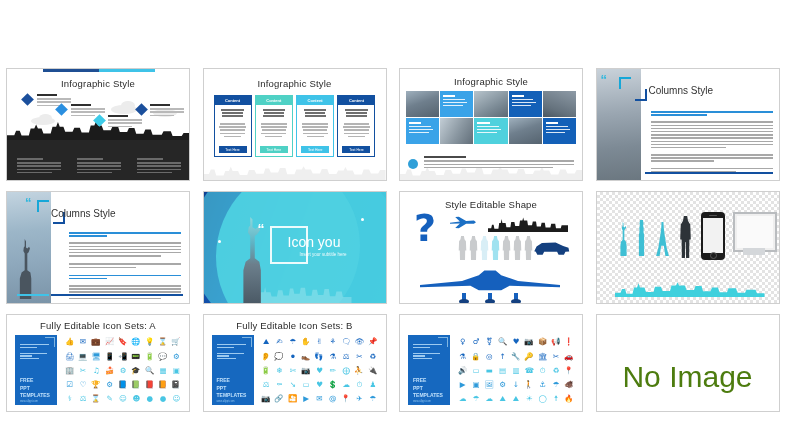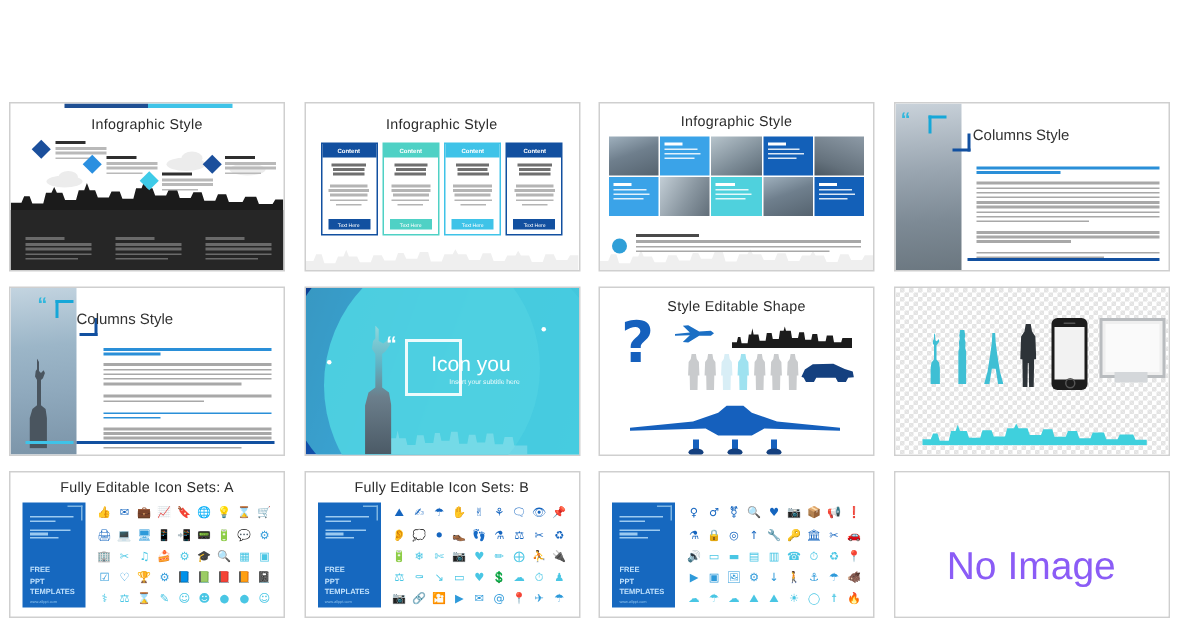--- a/index.html
+++ b/index.html
@@ -195,21 +195,21 @@
   .iconcard .tx .l{height:1.3px;background:#9ccaf0;margin-bottom:1.5px;}
   .iconcard .ft{position:absolute;left:5px;bottom:6px;color:#bfe0fb;font-size:5px;font-weight:bold;line-height:1.45;}
   .iconcard .url{position:absolute;left:5px;bottom:2px;color:#8dc2ee;font-size:2.6px;}
   .icongrid{position:absolute;left:56px;right:6px;top:20px;bottom:5px;
     display:grid;grid-template-columns:repeat(9,1fr);grid-template-rows:repeat(5,1fr);align-items:center;justify-items:center;}
   .icn{font-size:7.5px;line-height:1;font-family:"DejaVu Sans",sans-serif;}
   .c-d{color:#1565bf;} .c-m{color:#2e9ada;} .c-l{color:#49c6e4;}
 
   
   .noimg{position:absolute;inset:0;display:flex;align-items:center;justify-content:center;background:#fff;}
-  .noimg span{color:#8b5cf6;font-size:26px;margin-top:28px;}
+  .noimg span{color:#4d7c0f;font-size:30px;margin-top:28px;}
 </style>
 </head>
 <body>
 
 <div class="page">
 
 
   <div class="grid">
 
     <div class="row r1">

